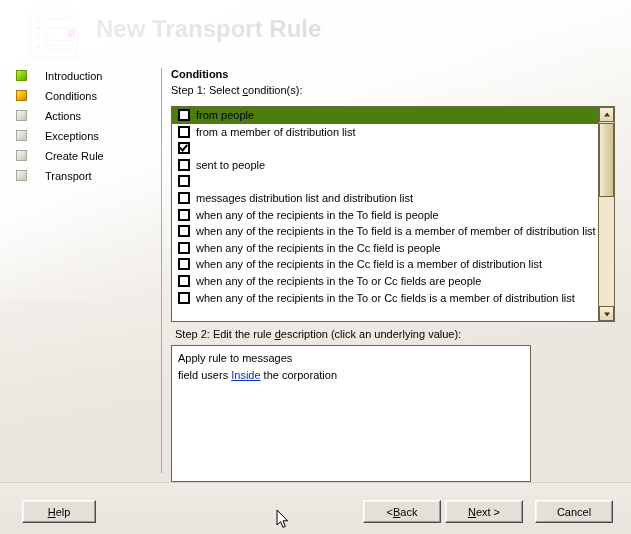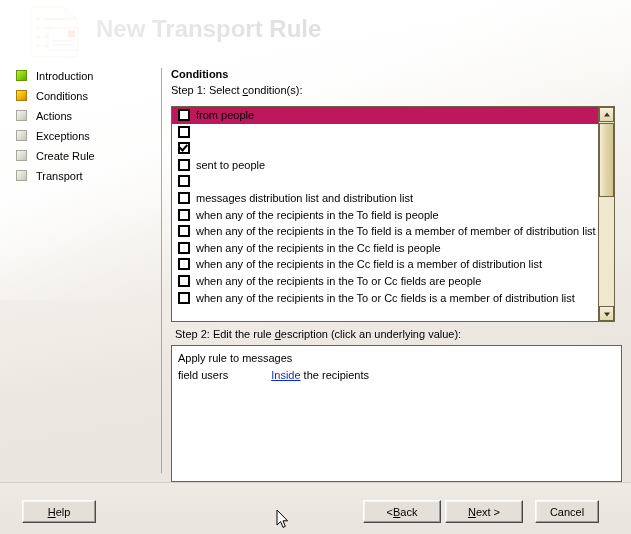--- a/index.html
+++ b/index.html
@@ -58,21 +58,21 @@
 
   
   #sidebar {
     position: absolute;
     left: 0; top: 66px;
     width: 162px; height: 410px;
   }
   .side-item {
     position: relative;
     height: 20px;
-    padding-left: 36px;
+    padding-left: 45px;
     display: flex;
     align-items: center;
     font-size: 11px;
     color: #000;
   }
   .side-sq {
     position: absolute;
     left: 16px; top: 4px;
     width: 11px; height: 11px;
     border: 1px solid #9a9a8e;
@@ -128,21 +128,21 @@
   .cond-row {
     position: relative;
     height: 16.6px;
     line-height: 16.6px;
     padding-left: 24px;
     font-size: 11px;
     white-space: nowrap;
     color: #000;
   }
   .cond-row.selected {
-    background: #be185d;
+    background: #4d7c0f;
   }
   .cb {
     position: absolute;
     left: 6px; top: 2px;
     width: 12px; height: 12px;
     border: 2px solid #000;
     background: #fff;
     box-sizing: border-box;
   }
   .cb.checked::after {
@@ -199,37 +199,36 @@
   }
 
   
   #step2-label {
     position: absolute;
     left: 4px; top: 260px;
   }
   #desc-frame {
     position: absolute;
     left: 0; top: 277px;
-    width: 451px; height: 137px;
+    width: 360px; height: 137px;
     background: #fff;
     border: 1px solid #6e6548;
     box-sizing: border-box;
     padding: 4px 6px;
   }
   .desc-line {
     font-size: 11px;
     line-height: 17px;
     color: #000;
     white-space: nowrap;
   }
   .desc-link {
     color: #0b2fc4;
     text-decoration: underline;
     cursor: pointer;
-    margin-left: 40px;
   }
 
   
   #footer-sep {
     position: absolute;
     left: 0; top: 482px;
     width: 631px; height: 1px;
     background: #d4cfc7;
   }
   #footer {
@@ -255,21 +254,21 @@
     justify-content: center;
     box-sizing: border-box;
     cursor: default;
     user-select: none;
   }
   .btn u { text-decoration: underline; }
 
   #btn-help   { left: 22px;  top: 500px; width: 74px; }
   #btn-back   { left: 363px; top: 500px; width: 78px; }
   #btn-next   { left: 445px; top: 500px; width: 78px; }
-  #btn-cancel { left: 535px; top: 500px; width: 64px; }
+  #btn-cancel { left: 535px; top: 500px; width: 78px; }
 
   
   #cursor {
     position: absolute;
     left: 276px; top: 509px;
     width: 13px; height: 20px;
     pointer-events: none;
   }
 </style>
 </head>
@@ -331,21 +330,21 @@
   <div id="side-divider"></div>
 
   <div id="content">
     <div id="conditions-heading">Conditions</div>
 
     <div class="step-label"><span>Step 1: Select </span><u>c</u><span>ondition(s):</span></div>
 
     <div id="cond-list-frame">
       <div id="cond-list">
           <div class="cond-row selected"><span class="cb"></span><span>from people</span></div>
-          <div class="cond-row"><span class="cb"></span></div>
+          <div class="cond-row"><span class="cb"></span><span>from a member of distribution list</span></div>
           <div class="cond-row"><span class="cb checked"></span></div>
           <div class="cond-row"><span class="cb"></span><span>sent to people</span></div>
           <div class="cond-row"><span class="cb"></span></div>
           <div class="cond-row"><span class="cb"></span><span>messages distribution list and distribution list</span></div>
           <div class="cond-row"><span class="cb"></span><span>when any of the recipients in the To field is people</span></div>
           <div class="cond-row"><span class="cb"></span><span>when any of the recipients in the To field is a member of member of distribution list</span></div>
           <div class="cond-row"><span class="cb"></span><span>when any of the recipients in the Cc field is people</span></div>
           <div class="cond-row"><span class="cb"></span><span>when any of the recipients in the Cc field is a member of distribution list</span></div>
           <div class="cond-row"><span class="cb"></span><span>when any of the recipients in the To or Cc fields are people</span></div>
           <div class="cond-row"><span class="cb"></span><span>when any of the recipients in the To or Cc fields is a member of distribution list</span></div>
@@ -358,21 +357,21 @@
         <div class="sb-btn down">
             <span class="sb-arrow"></span>
           </div>
       </div>
     </div>
 
     <div class="step-label" id="step2-label"><span>Step 2: Edit the rule </span><u>d</u><span>escription (click an underlying value):</span></div>
 
     <div id="desc-frame">
       <div class="desc-line">Apply rule to messages</div>
-      <div class="desc-line"><span>field users </span><span class="desc-link">Inside</span><span> the recipients</span></div>
+      <div class="desc-line"><span>field users </span><span class="desc-link">Inside</span><span> the corporation</span></div>
     </div>
   </div>
 
   <div id="footer-sep"></div>
   <div id="footer"></div>
 
   <div class="btn" id="btn-help">
       <span></span>
       <u>H</u>
       <span>elp</span>

